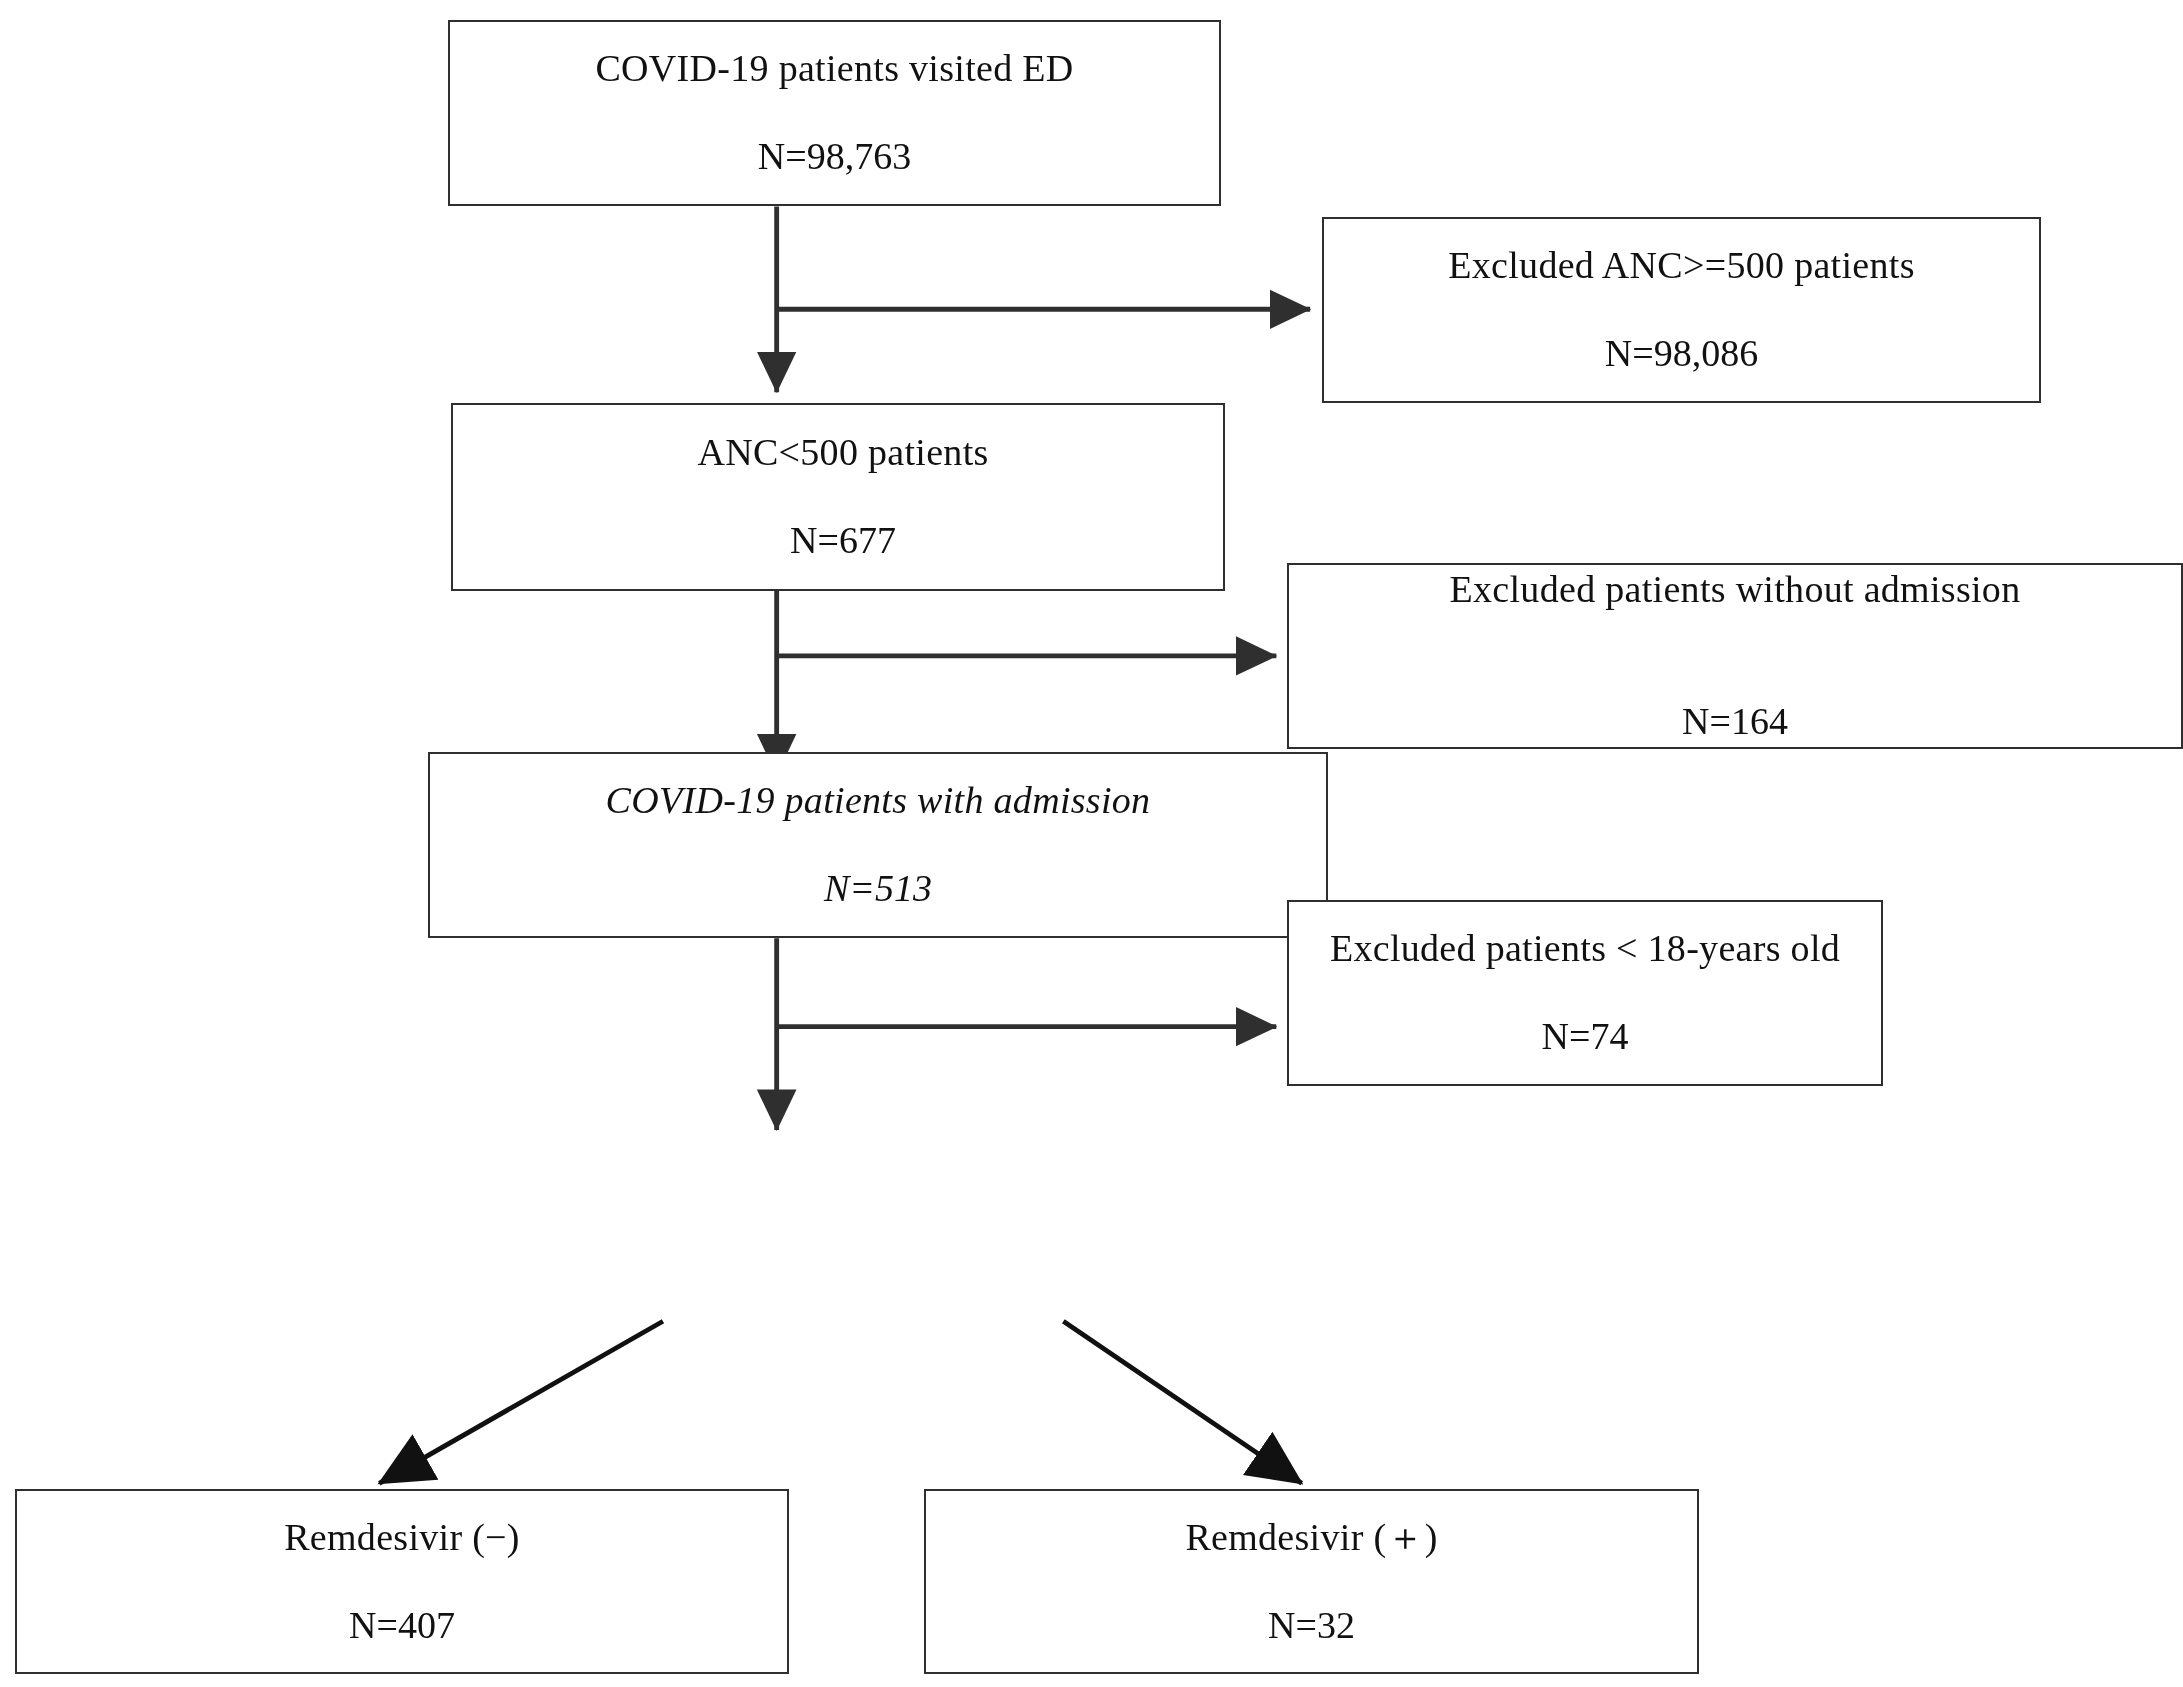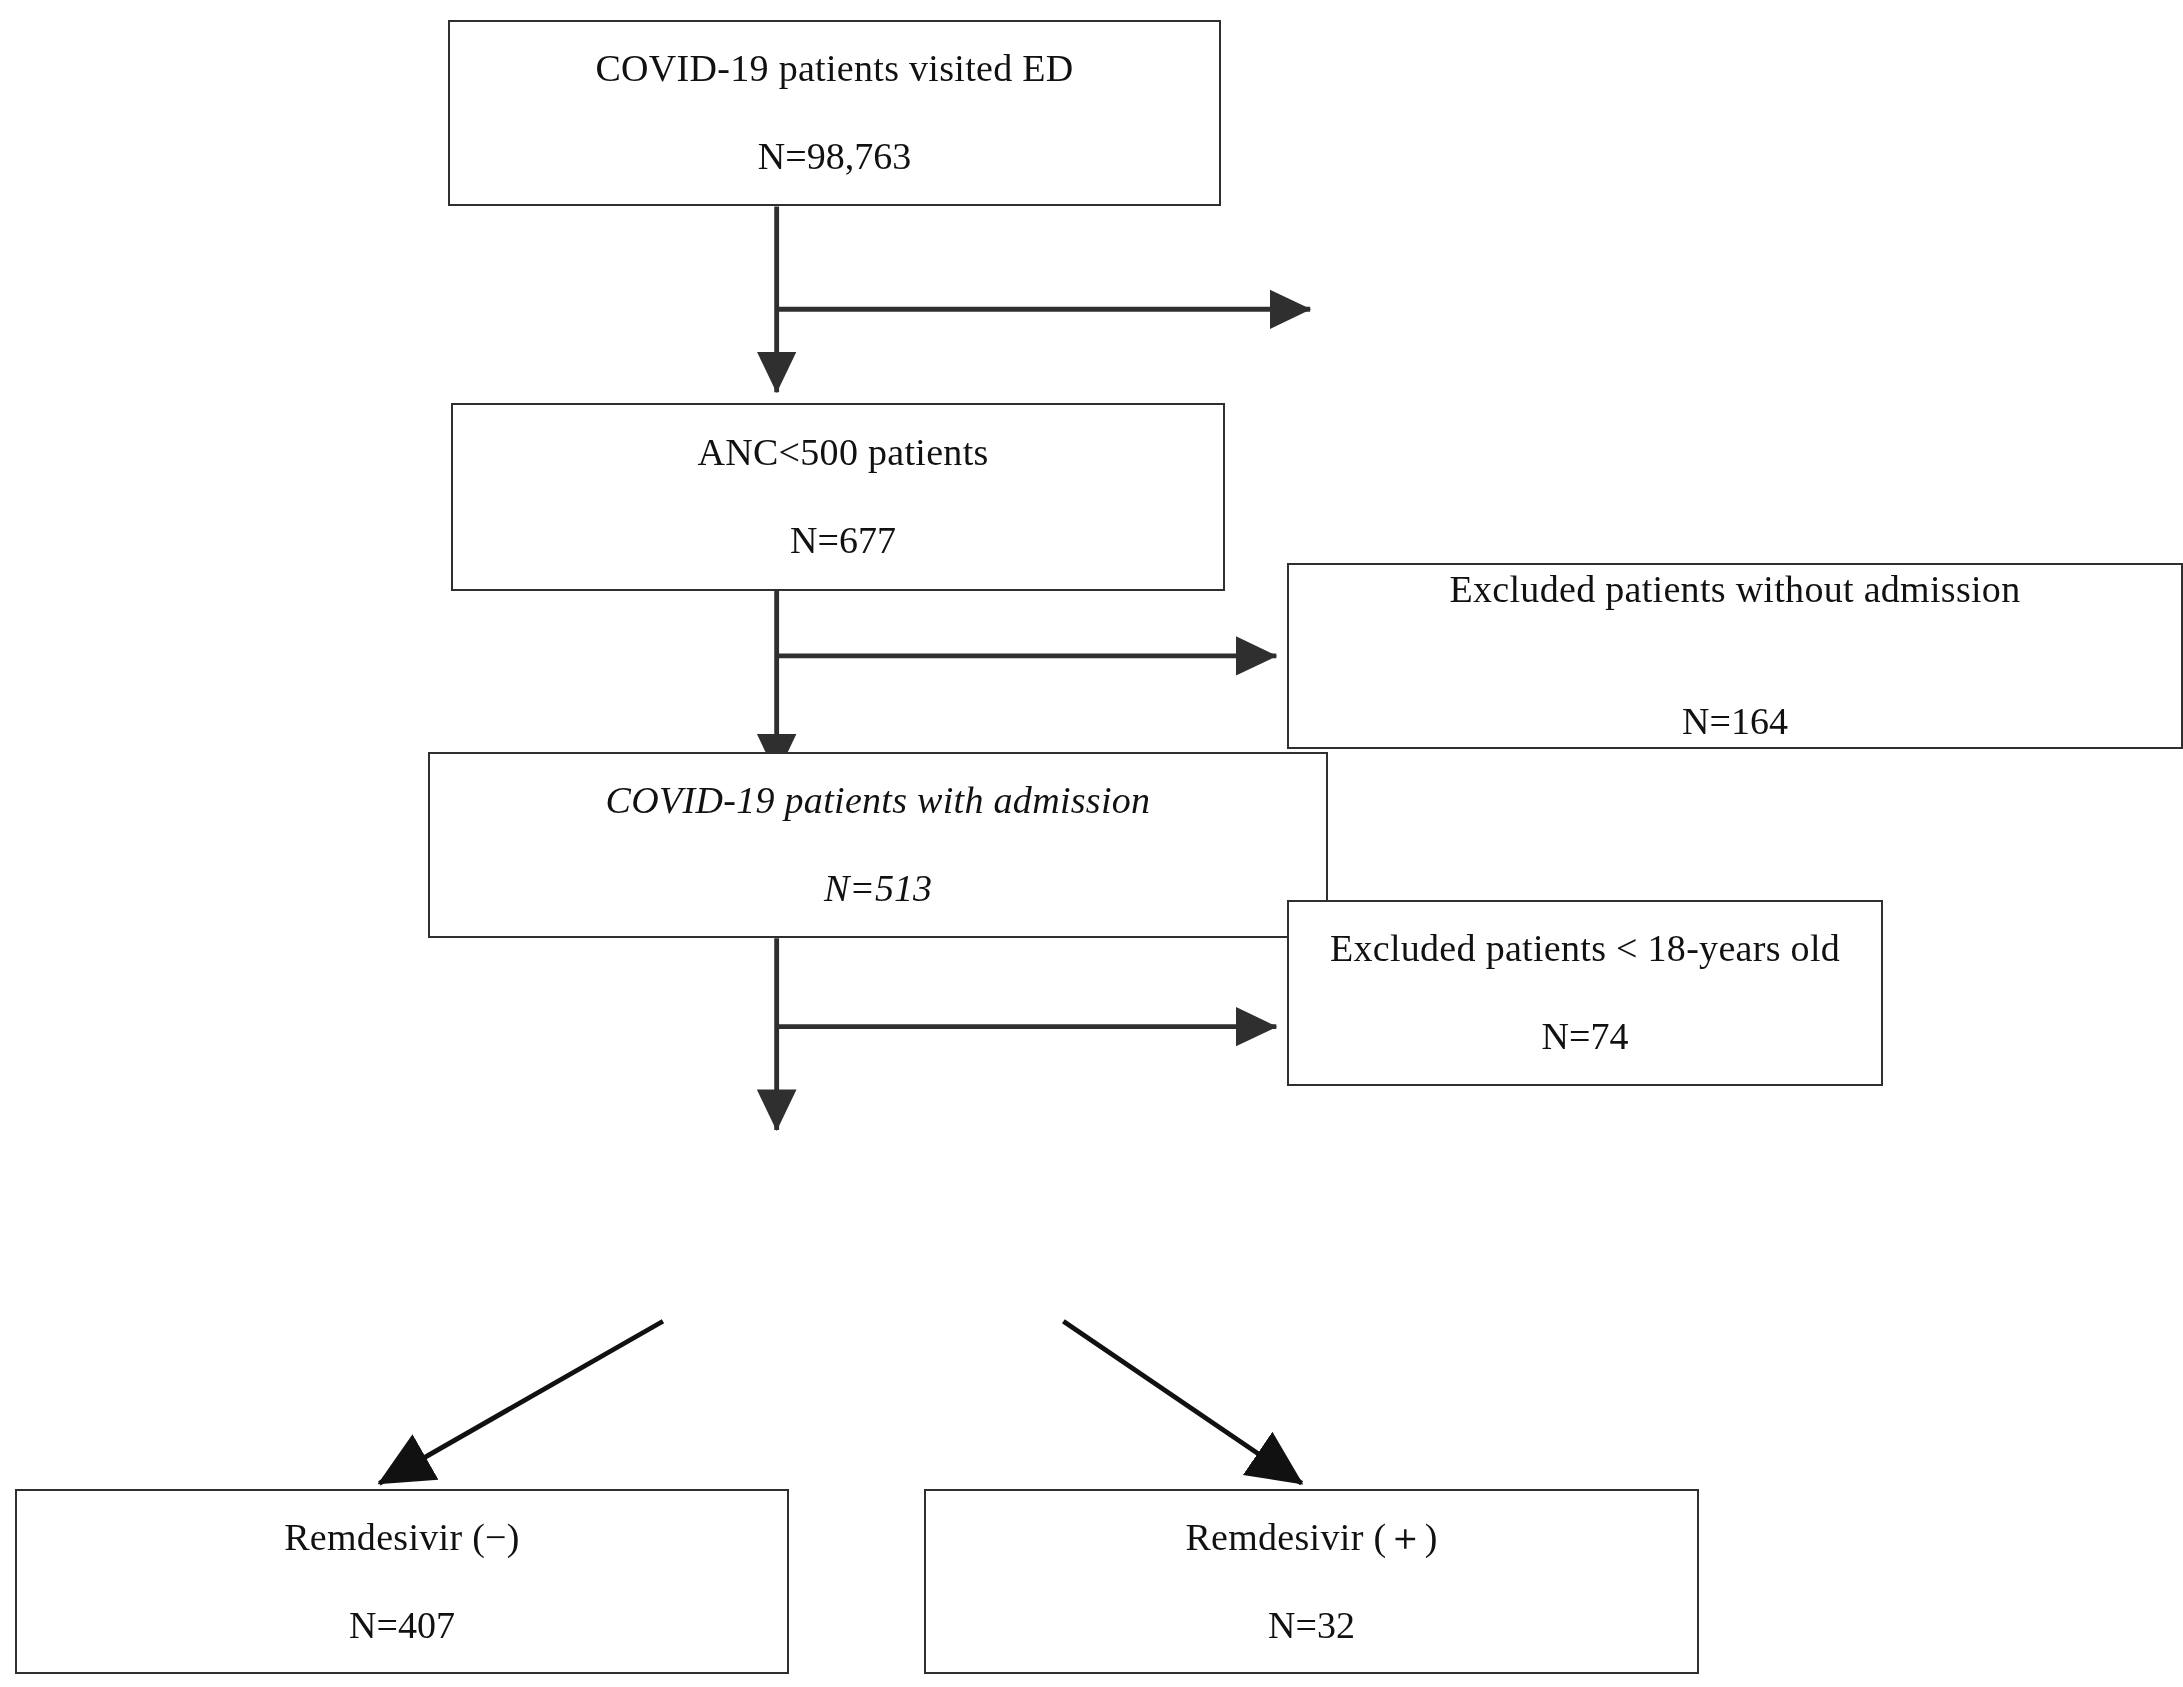--- a/index.html
+++ b/index.html
@@ -83,20 +83,24 @@
     <line x1="1096" y1="2184" x2="627" y2="2452" stroke="#111111" stroke-width="8" marker-end="url(#arrowhead-thin)"></line>
 
     <line x1="1758" y1="2184" x2="2152" y2="2452" stroke="#111111" stroke-width="8" marker-end="url(#arrowhead-thin)"></line>
   </svg>
 
   <div class="node" style="left:448px; top:20px; width:773px; height:186px;">
     <div class="line1">COVID-19 patients visited ED</div>
     <div class="line2">N=98,763</div>
   </div>
 
+  <div class="node" style="left:1322px; top:217px; width:719px; height:186px;">
+    <div class="line1">Excluded ANC&gt;=500 patients</div>
+    <div class="line2">N=98,086</div>
+  </div>
 
   <div class="node" style="left:451px; top:403px; width:774px; height:188px;padding-left:10px;">
     <div class="line1">ANC&lt;500 patients</div>
     <div class="line2">N=677</div>
   </div>
 
   <div class="node" style="left:1287px; top:563px; width:896px; height:186px;gap:44px;">
     <div class="line1">Excluded patients without admission</div>
     <div class="line2">N=164</div>
   </div>

